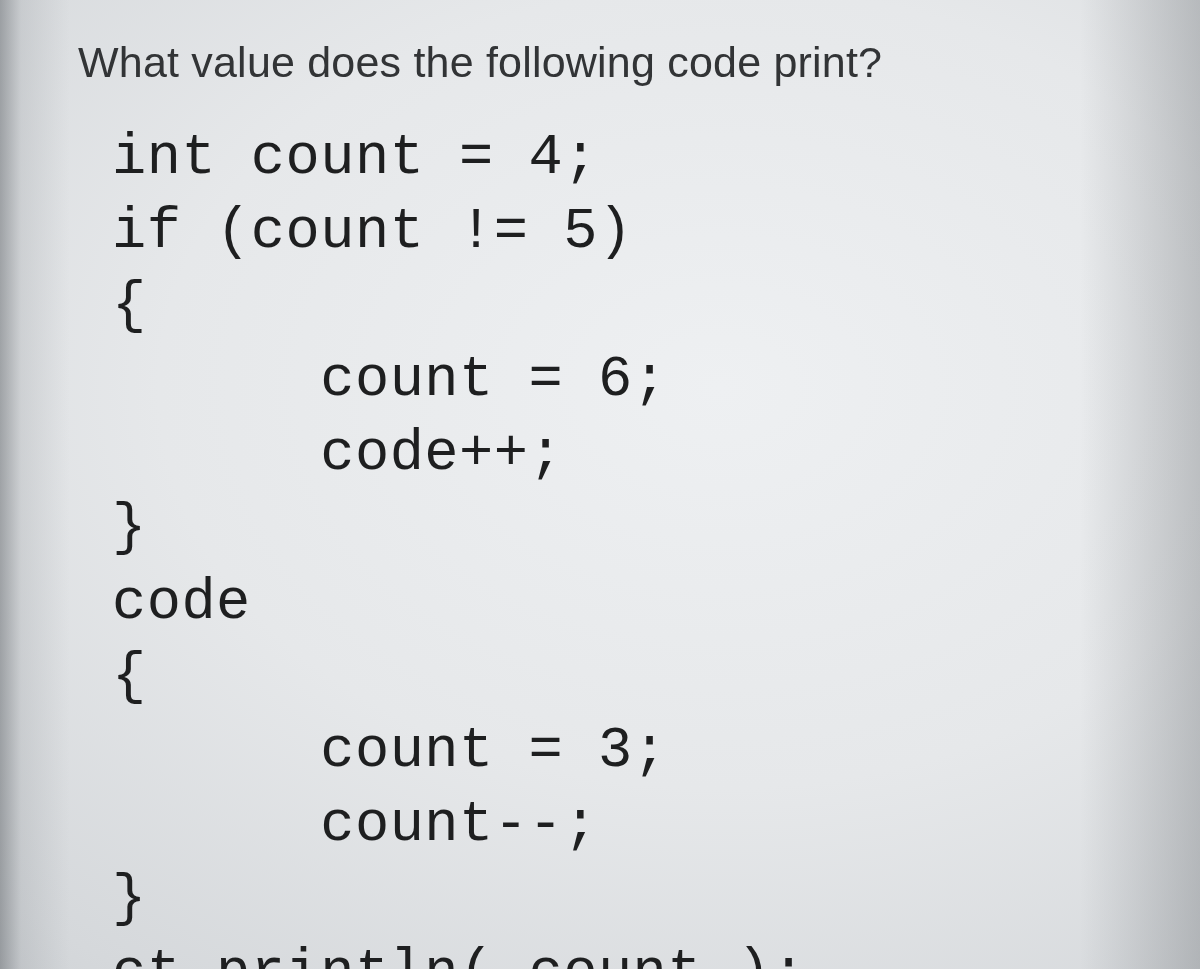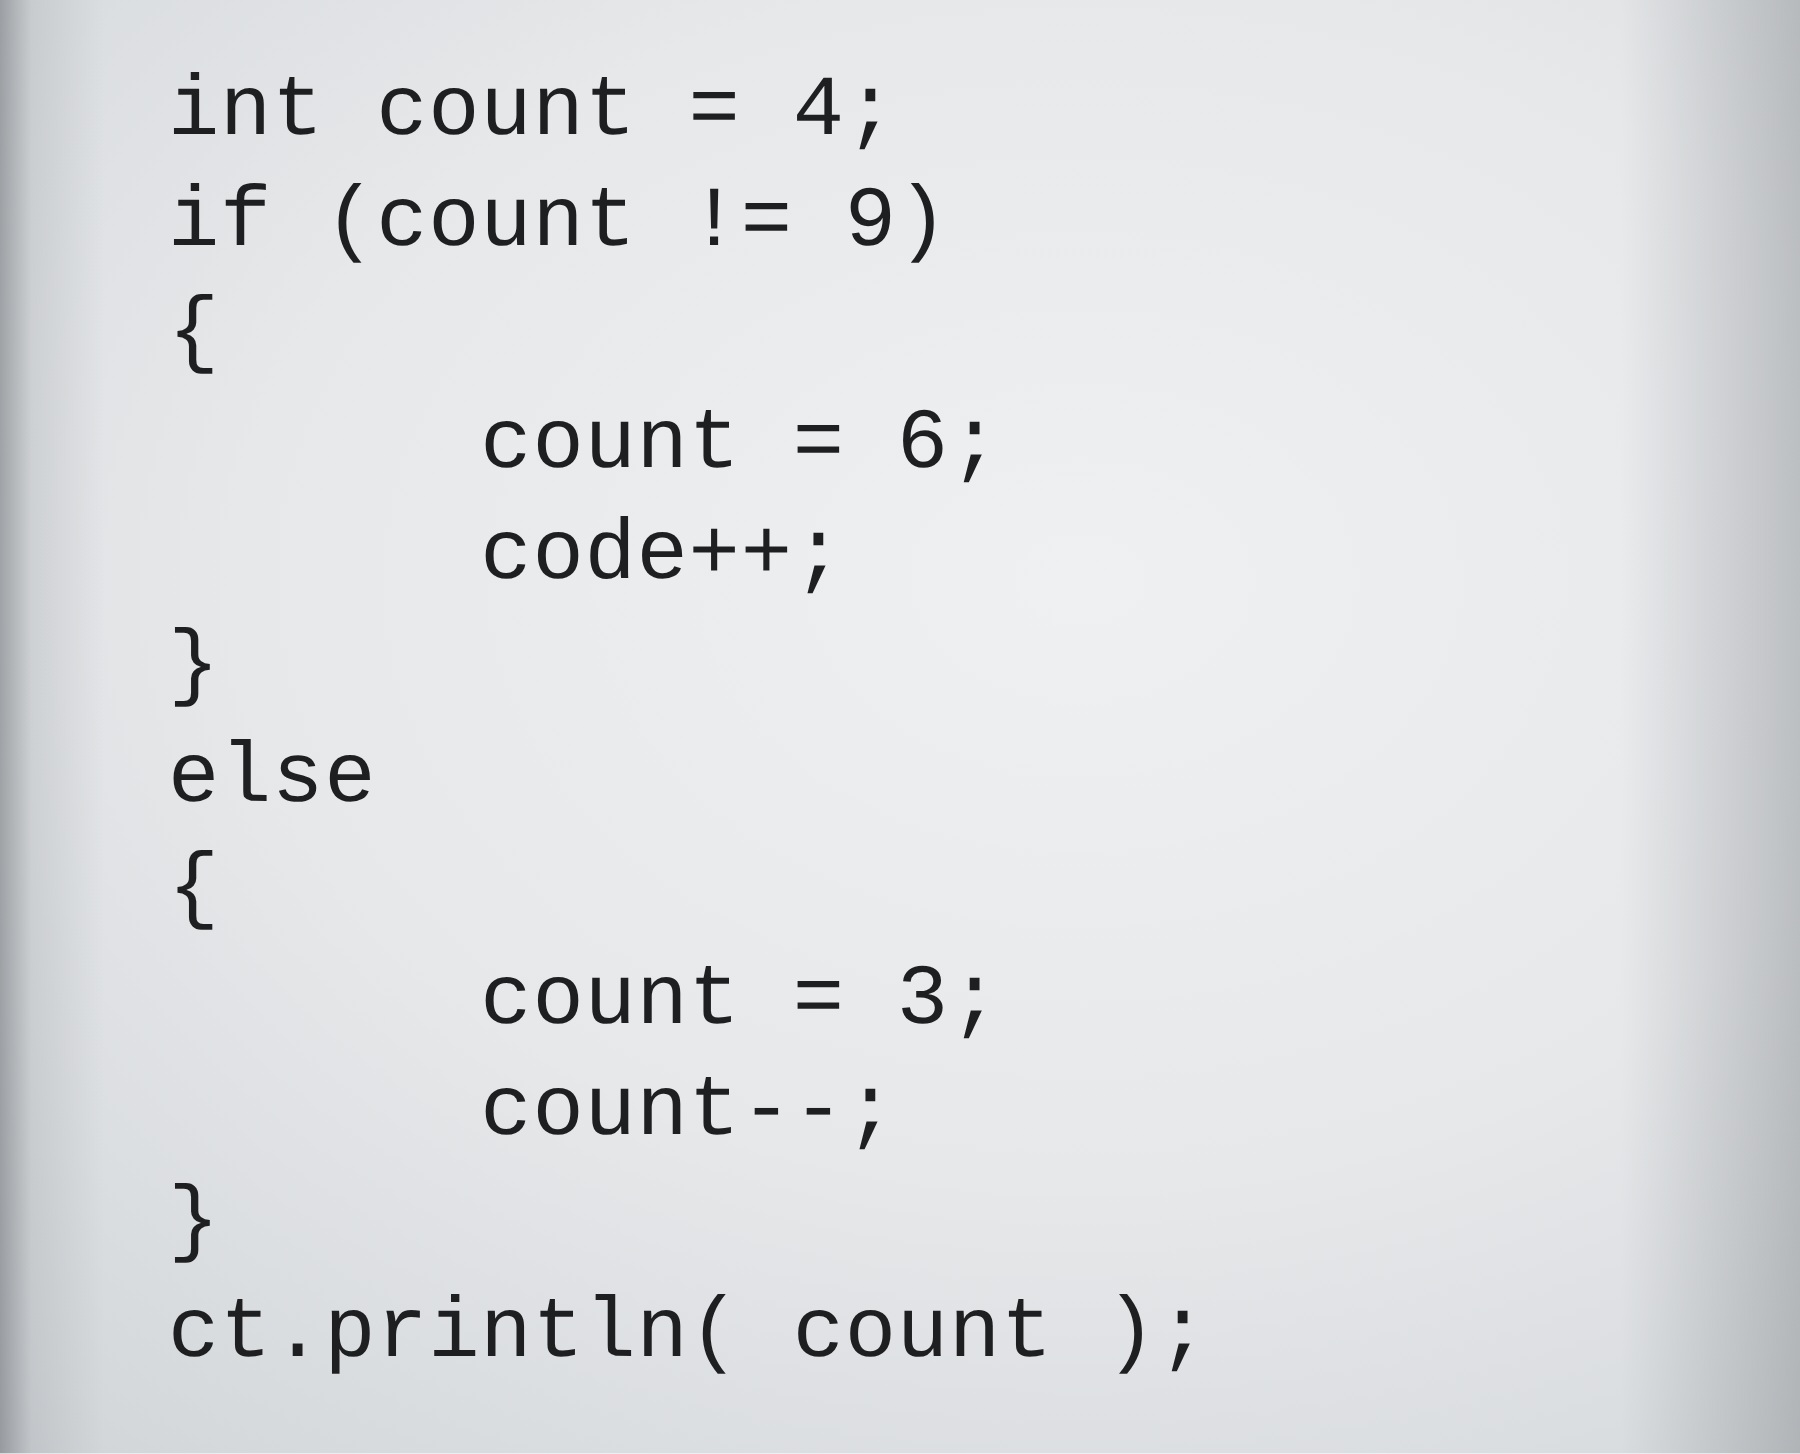--- a/index.html
+++ b/index.html
@@ -59,26 +59,27 @@
     letter-spacing: 0.5px;
   }
 </style>
 </head>
 <body>
 
 <div class="left-shadow"></div>
 <div class="right-vignette"></div>
 
 <div class="page">
+  <p class="question">What value does the following code print?</p>
 
   <pre class="code"><span>int count = 4;</span>
-<span>if (count != 9)</span>
+<span>if (count != 5)</span>
 <span>{</span>
 <span>      count = 6;</span>
 <span>      code++;</span>
 <span>}</span>
-<span>else</span>
+<span>code</span>
 <span>{</span>
 <span>      count = 3;</span>
 <span>      count--;</span>
 <span>}</span>
 <span>ct.println( count );</span></pre>
 </div>
 
 </body></html>

